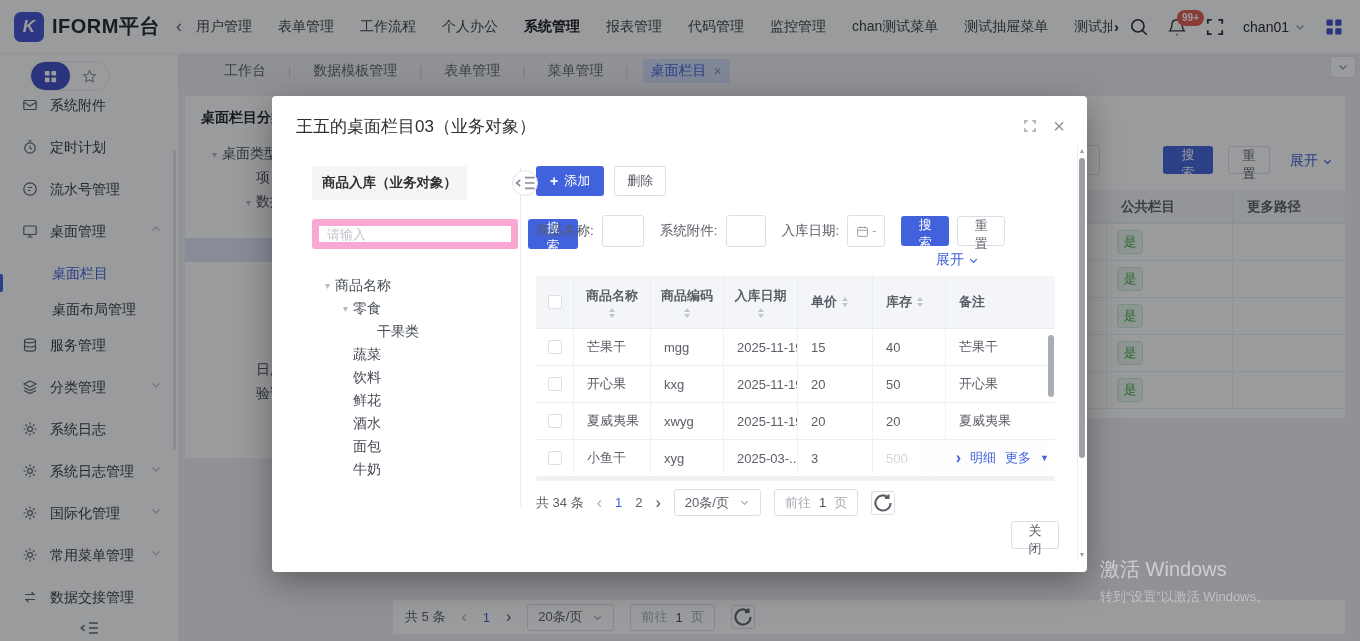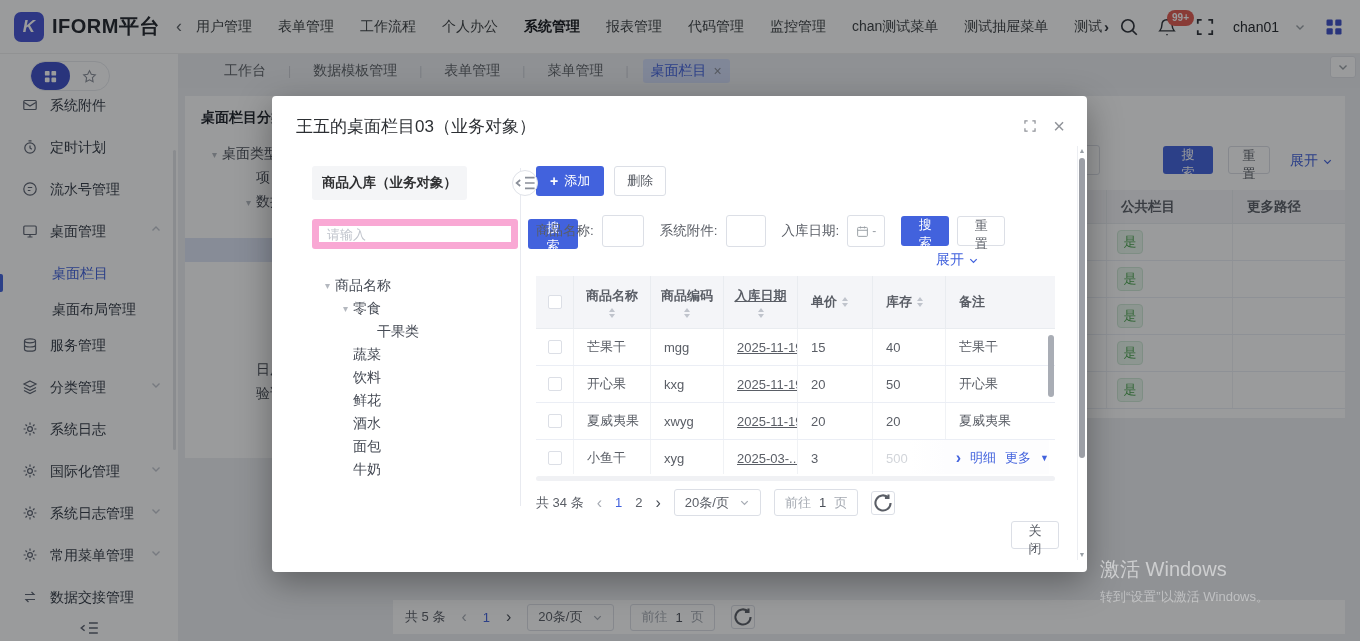--- a/index.html
+++ b/index.html
@@ -15,21 +15,21 @@
   .nav-back{color:#5f6368;font-size:18px;margin:0 14px 0 6px;flex:none;}
   #nav-menu{display:flex;gap:26px;white-space:nowrap;overflow:hidden;flex:1;align-items:center;}
   .nav-item{color:#3c4043;font-size:14px;cursor:pointer;flex:none;}
   .nav-item.active{color:#15181d;font-weight:bold;}
   .nav-more{color:#2b2f36;font-weight:bold;margin:0 10px 0 2px;font-size:15px;}
   .nav-icons{display:flex;align-items:center;gap:18px;padding-right:16px;flex:none;}
   .nav-ico{width:20px;height:20px;color:#2b2f36;position:relative;display:inline-flex;}
   .nav-ico svg{width:100%;height:100%;}
   .nav-bell-wrap{position:relative;}
   .nav-badge{position:absolute;top:-7px;left:10px;background:#e25a50;color:#fff;font-size:10px;line-height:10px;padding:3px 5px;border-radius:9px;font-weight:bold;}
-  .nav-user{display:flex;align-items:center;gap:15px;color:#23262b;font-size:14px;}
+  .nav-user{display:flex;align-items:center;gap:5px;color:#23262b;font-size:14px;}
   .nav-caret{width:12px;height:12px;color:#9aa0a6;display:inline-flex;}
   .nav-caret svg{width:100%;height:100%;}
   .nav-grid{color:#3d4fc8;}
 
   
   .sidebar{position:absolute;top:54px;left:0;width:178px;bottom:0;background:#fff;z-index:1;}
   .side-seg{display:inline-flex;margin:7px 0 6px 30px;border:1px solid #e8eaee;border-radius:15px;overflow:hidden;background:#fff;}
   .seg{width:39px;height:28px;display:flex;align-items:center;justify-content:center;color:#8a8f99;}
   .seg svg{width:15px;height:15px;}
   .seg.active{background:#3d4fc8;color:#fff;border-radius:15px;}
@@ -148,21 +148,21 @@
 
   .m-table{position:relative;margin-top:7px;width:519px;font-size:13px;}
   .m-thead{display:flex;height:53px;background:#f4f5f8;border-bottom:1px solid #e9ecf0;color:#5a5e66;font-weight:bold;}
   .mth{display:flex;align-items:center;border-right:1px solid #e9ecf0;padding-left:13px;gap:5px;}
   .mth.stacked{flex-direction:column;justify-content:center;padding-left:0;gap:3px;}
   .mth.c-check{justify-content:center;padding-left:0;}
   .mth.c-note{border-right:none;}
   .c-check{width:38px;}
   .c-name{width:77px;}
   .c-code{width:73px;}
-  .c-date{width:74px;text-decoration:underline;}
+  .c-date{width:74px;}
   .c-price{width:75px;}
   .c-stock{width:73px;}
   .c-note{flex:1;}
   .sort{display:flex;flex-direction:column;align-items:center;gap:2px;}
   .s-up{width:0;height:0;border-left:3.5px solid transparent;border-right:3.5px solid transparent;border-bottom:4.5px solid #c0c4cc;}
   .s-dn{width:0;height:0;border-left:3.5px solid transparent;border-right:3.5px solid transparent;border-top:4.5px solid #c0c4cc;}
   .m-tbody{height:145px;overflow:hidden;position:relative;}
   .mtr{display:flex;height:37px;border-bottom:1px solid #ebeef5;position:relative;color:#5a5e66;}
   .mtd{display:flex;align-items:center;padding-left:13px;border-right:1px solid #f0f2f5;overflow:hidden;white-space:nowrap;}
   .mtd.c-check{justify-content:center;padding-left:0;}
@@ -350,35 +350,35 @@
           </span>
           <span>系统日志</span>
         </div>
         <div class="side-item">
           <span class="side-ico">
             <svg viewBox="0 0 16 16" fill="none" stroke="currentColor" stroke-width="1.2">
               <circle cx="8" cy="8" r="2.4"></circle>
               <path d="M8 1.6v2.1M8 12.3v2.1M1.6 8h2.1M12.3 8h2.1M3.5 3.5L5 5M11 11l1.5 1.5M12.5 3.5L11 5M5 11l-1.5 1.5"></path>
             </svg>
           </span>
-          <span>国际化管理</span>
+          <span>系统日志管理</span>
           <span class="side-arrow down">
             <svg viewBox="0 0 12 12" fill="none" stroke="currentColor" stroke-width="1.4">
               <path d="M2.5 4.5L6 8l3.5-3.5"></path>
             </svg>
           </span>
         </div>
         <div class="side-item">
           <span class="side-ico">
             <svg viewBox="0 0 16 16" fill="none" stroke="currentColor" stroke-width="1.2">
               <circle cx="8" cy="8" r="2.4"></circle>
               <path d="M8 1.6v2.1M8 12.3v2.1M1.6 8h2.1M12.3 8h2.1M3.5 3.5L5 5M11 11l1.5 1.5M12.5 3.5L11 5M5 11l-1.5 1.5"></path>
             </svg>
           </span>
-          <span>系统日志管理</span>
+          <span>国际化管理</span>
           <span class="side-arrow down">
             <svg viewBox="0 0 12 12" fill="none" stroke="currentColor" stroke-width="1.4">
               <path d="M2.5 4.5L6 8l3.5-3.5"></path>
             </svg>
           </span>
         </div>
         <div class="side-item">
           <span class="side-ico">
             <svg viewBox="0 0 16 16" fill="none" stroke="currentColor" stroke-width="1.2">
               <circle cx="8" cy="8" r="2.4"></circle>

